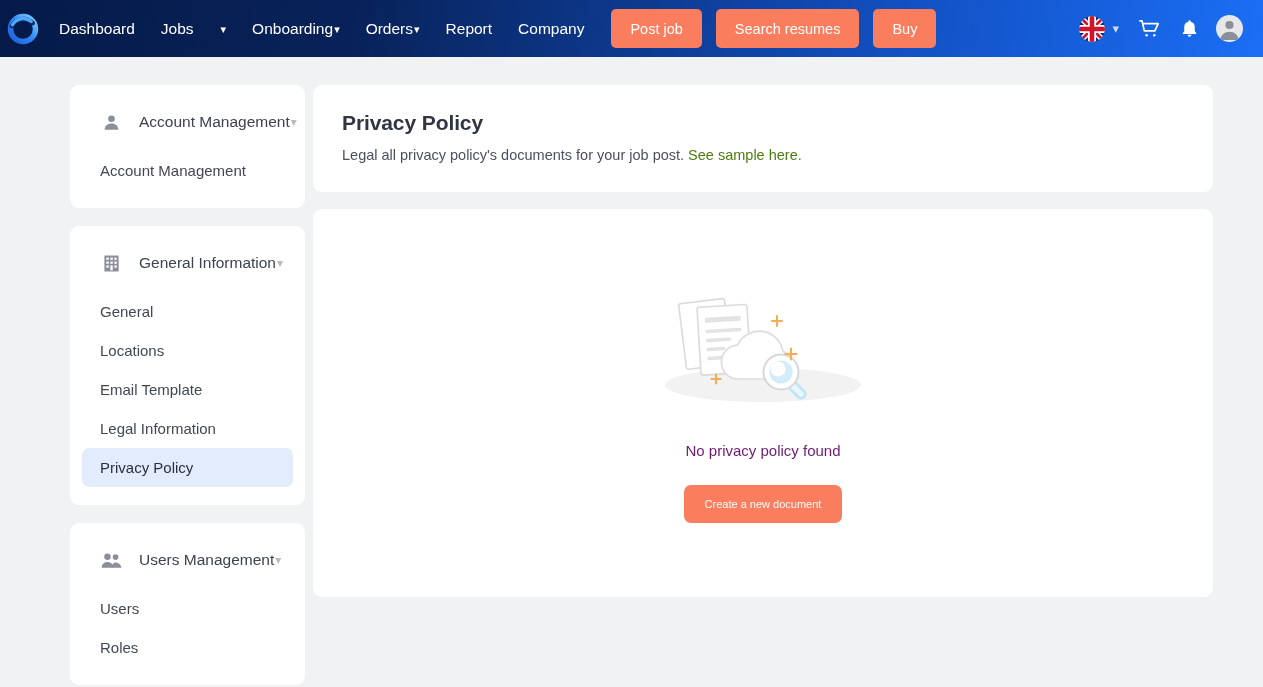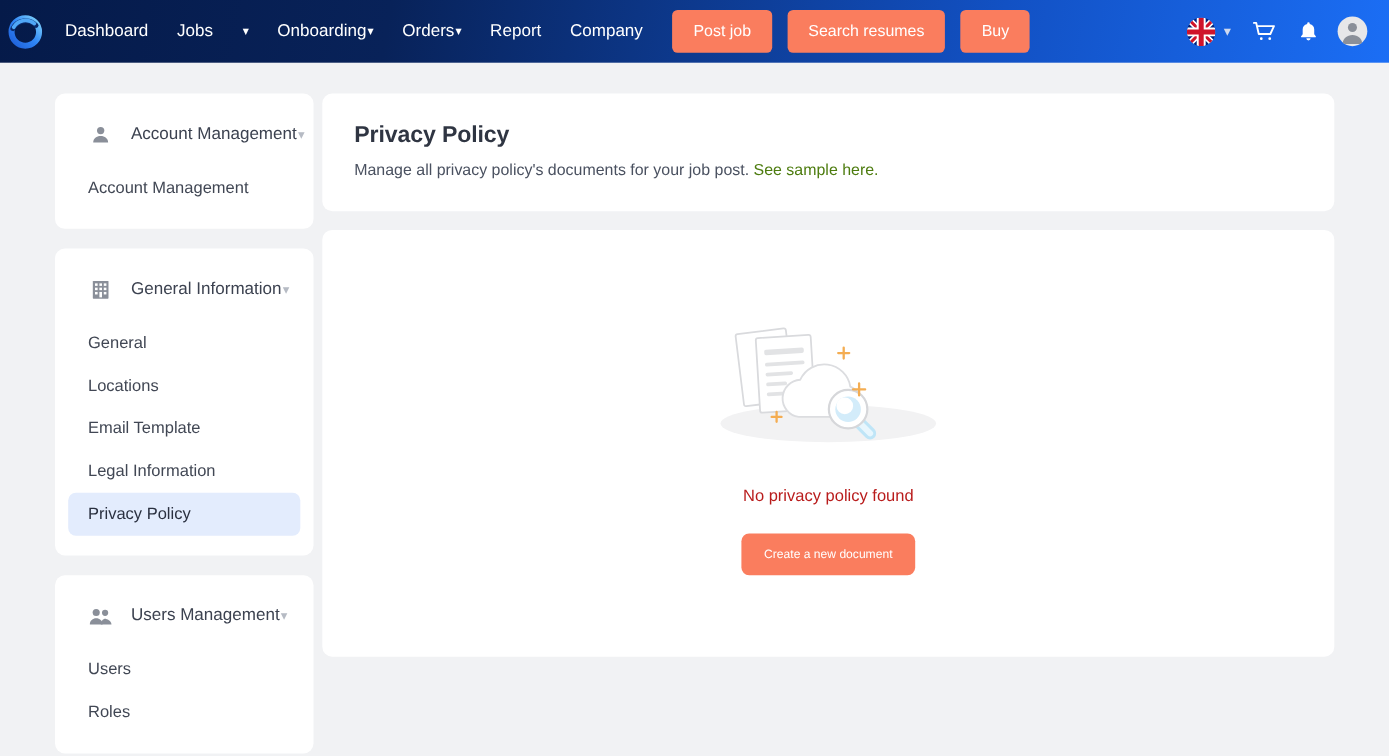--- a/index.html
+++ b/index.html
@@ -69,21 +69,21 @@
     cursor: pointer;
   }
   .avatar-nav {
     width: 27px; height: 27px; border-radius: 50%;
     background: #e7e7e9;
     display: flex; align-items: flex-end; justify-content: center;
     overflow: hidden;
   }
 
   
-  .page { display: flex; align-items: flex-start; padding: 28px 0 0 0; }
+  .page { display: flex; align-items: flex-start; padding: 28px 0 0 0; margin-left: 20px; }
   .sidebar {
     width: 235px;
     margin-left: 50px;
     flex: 0 0 auto;
     display: flex; flex-direction: column; gap: 18px;
   }
   .side-card {
     background: #ffffff;
     border-radius: 9px;
     padding: 22px 0 18px 0;
@@ -140,21 +140,21 @@
   .page-sub a { color: #4d7c0f; text-decoration: none; cursor: pointer; }
 
   .empty-card {
     height: 388px;
     display: flex; flex-direction: column;
     align-items: center; justify-content: center;
   }
   .empty-illu { width: 240px; height: 130px; display: block; }
   .empty-text {
     margin-top: 28px;
-    font-size: 15px; color: #b91c1c;
+    font-size: 15px; color: #701a75;
   }
   .empty-btn {
     margin-top: 26px;
     background: #fa7d5e; color: #fff;
     border: none; border-radius: 7px;
     font-family: inherit; font-size: 11px;
     height: 38px; padding: 0 21px;
     cursor: pointer;
   }
 </style>
@@ -326,21 +326,21 @@
       </div>
     </div>
 
   </div>
 
   <div class="main">
 
     <div class="card card-head">
       <div class="page-title">Privacy Policy</div>
       <div class="page-sub">
-        <span>Manage all privacy policy's documents for your job post. </span><a>See sample here.</a>
+        <span>Legal all privacy policy's documents for your job post. </span><a>See sample here.</a>
       </div>
     </div>
 
     <div class="card empty-card">
 
       <svg class="empty-illu" viewBox="0 0 240 130">
 
         <ellipse cx="120" cy="101" rx="98" ry="17" fill="#f2f2f3"></ellipse>
 
         <g transform="rotate(-7 62 55)">

